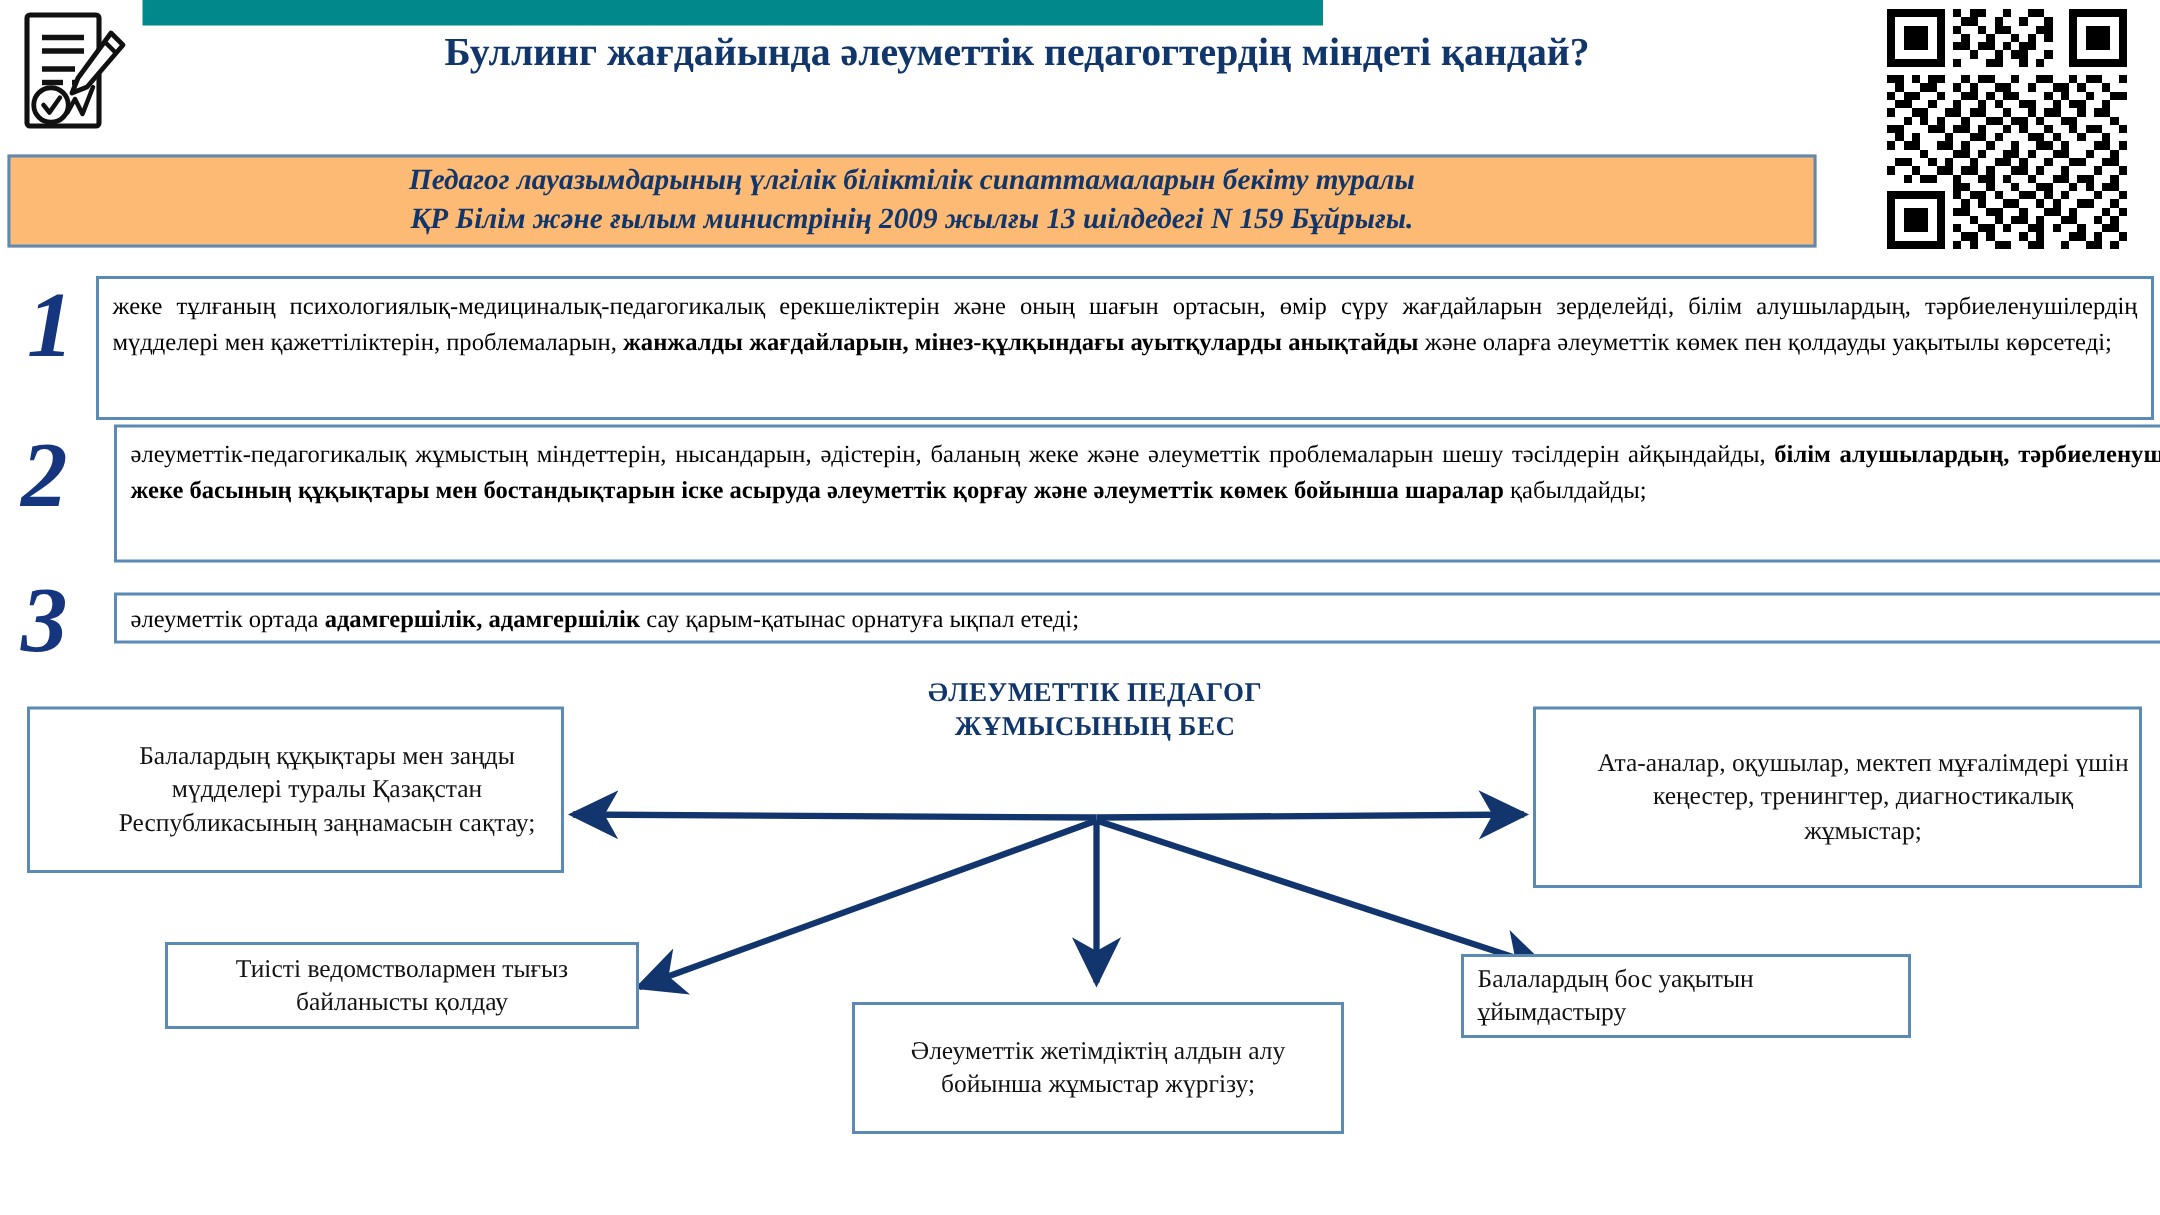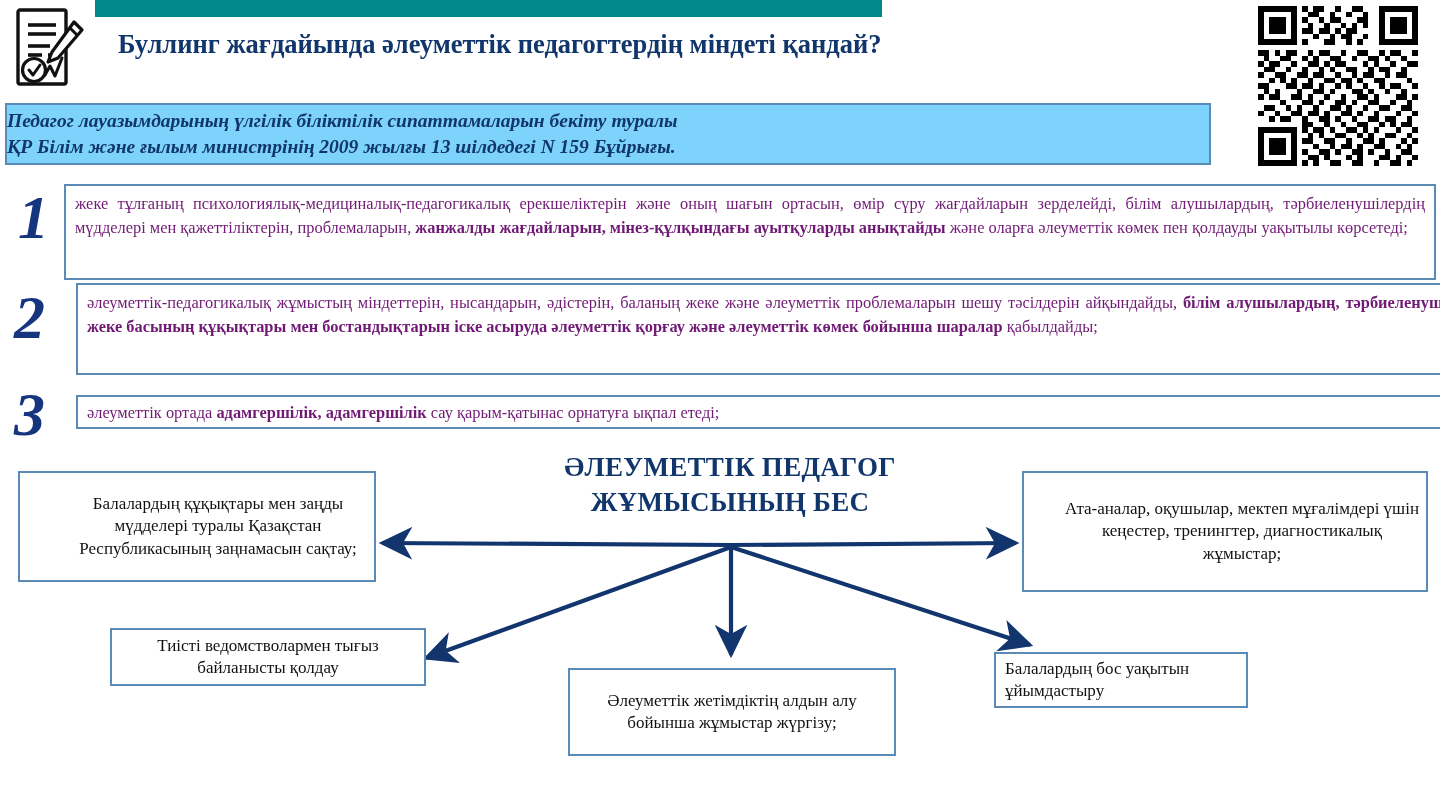--- a/index.html
+++ b/index.html
@@ -14,40 +14,41 @@
   .teal-bar{
     position:absolute;left:95px;top:0px;width:787px;height:17px;
     background:#00888A;
   }
   
   .doc-icon{
     position:absolute;left:12px;top:6px;width:76px;height:86px;
   }
   
   .title{
-    position:absolute;left:118px;top:30px;width:1120px;
+    position:absolute;left:118px;top:20px;width:1120px;
     font-family:"Liberation Serif", serif;
     font-weight:bold;
     font-size:26.5px;
     color:#11366B;
     letter-spacing:0px;
     line-height:1.1;
+    text-align:center;
   }
   
   .qr{
     position:absolute;left:1258px;top:6px;width:160px;height:160px;
   }
   
   .quote-box{
     position:absolute;left:5px;top:103px;width:1206px;height:62px;
     border:2.5px solid #5B8AB6;
-    background:#7dd3fc;
+    background:#fdba74;
     box-sizing:border-box;
     display:flex;flex-direction:column;
-    align-items:flex-start;justify-content:center;
+    align-items:center;justify-content:center;
   }
   .quote-line{
     font-family:"Liberation Serif", serif;
     font-style:italic;font-weight:bold;
     font-size:19.5px;color:#11366B;
     line-height:1.32;
     text-align:center;
     white-space:nowrap;
   }
   .num{
@@ -61,21 +62,21 @@
   .num-box{
     position:absolute;
     border:2.2px solid #5B8AB6;
     background:#ffffff;
     box-sizing:border-box;
     padding:6px 9px 6px 9px;
   }
   .num-text{
     font-family:"Liberation Serif", serif;
     font-size:16.4px;
-    color:#701a75;
+    color:#000000;
     line-height:1.47;
     text-align:justify;
     text-justify:inter-word;
   }
   .num-text b{font-weight:bold;}
   
   .diagram{position:absolute;left:0;top:440px;width:1440px;height:370px;}
   .dbox{
     position:absolute;
     border:2.4px solid #5B8AB6;
@@ -87,21 +88,21 @@
     font-size:17px;
     color:#111111;
     line-height:1.30;
     padding:3px 6px;
   }
   .center-title{
     position:absolute;
     text-align:center;
     font-family:"Liberation Serif", serif;
     font-weight:bold;
-    font-size:27px;
+    font-size:18px;
     color:#11366B;
     line-height:1.28;
     letter-spacing:0.3px;
   }
   svg.arrows{position:absolute;left:0;top:0;width:1440px;height:370px;overflow:visible;}
 </style>
 </head>
 <body>
 
 <div class="teal-bar"></div>
@@ -404,15 +405,15 @@
   </div>
 
   <div class="dbox" style="left:18px;top:31px;width:358px;height:111px;padding-left:48px;">Балалардың құқықтары мен заңды мүдделері туралы Қазақстан Республикасының заңнамасын сақтау;</div>
 
   <div class="dbox" style="left:1022px;top:31px;width:406px;height:121px;padding-left:40px;">Ата-аналар, оқушылар, мектеп мұғалімдері үшін кеңестер, тренингтер, диагностикалық жұмыстар;</div>
 
   <div class="dbox" style="left:110px;top:188px;width:316px;height:58px;">Тиісті ведомстволармен тығыз байланысты қолдау</div>
 
   <div class="dbox" style="left:568px;top:228px;width:328px;height:88px;">Әлеуметтік жетімдіктің алдын алу бойынша жұмыстар жүргізу;</div>
 
-  <div class="dbox" style="left:974px;top:212px;width:254px;height:56px;text-align:left;justify-content:flex-start;padding-left:9px;margin-left:20px;">Балалардың бос уақытын ұйымдастыру</div>
+  <div class="dbox" style="left:974px;top:196px;width:300px;height:56px;text-align:left;justify-content:flex-start;padding-left:9px;">Балалардың бос уақытын ұйымдастыру</div>
 
 </div>
 
 </body></html>

